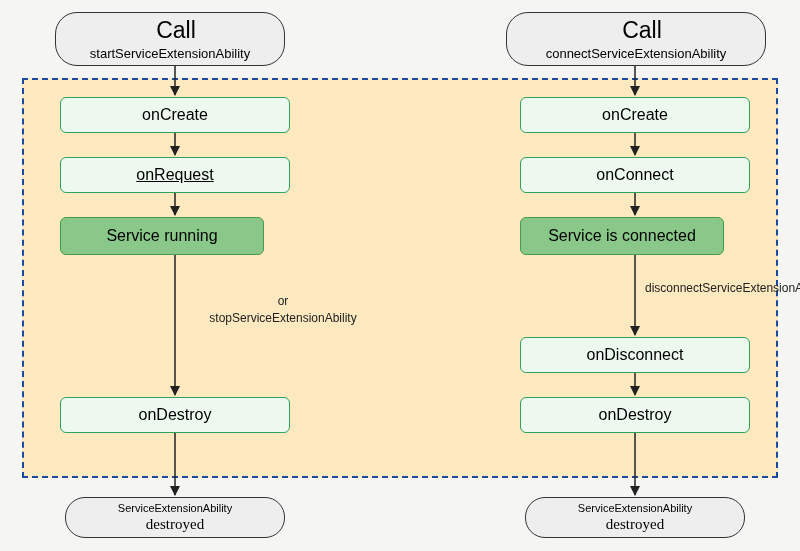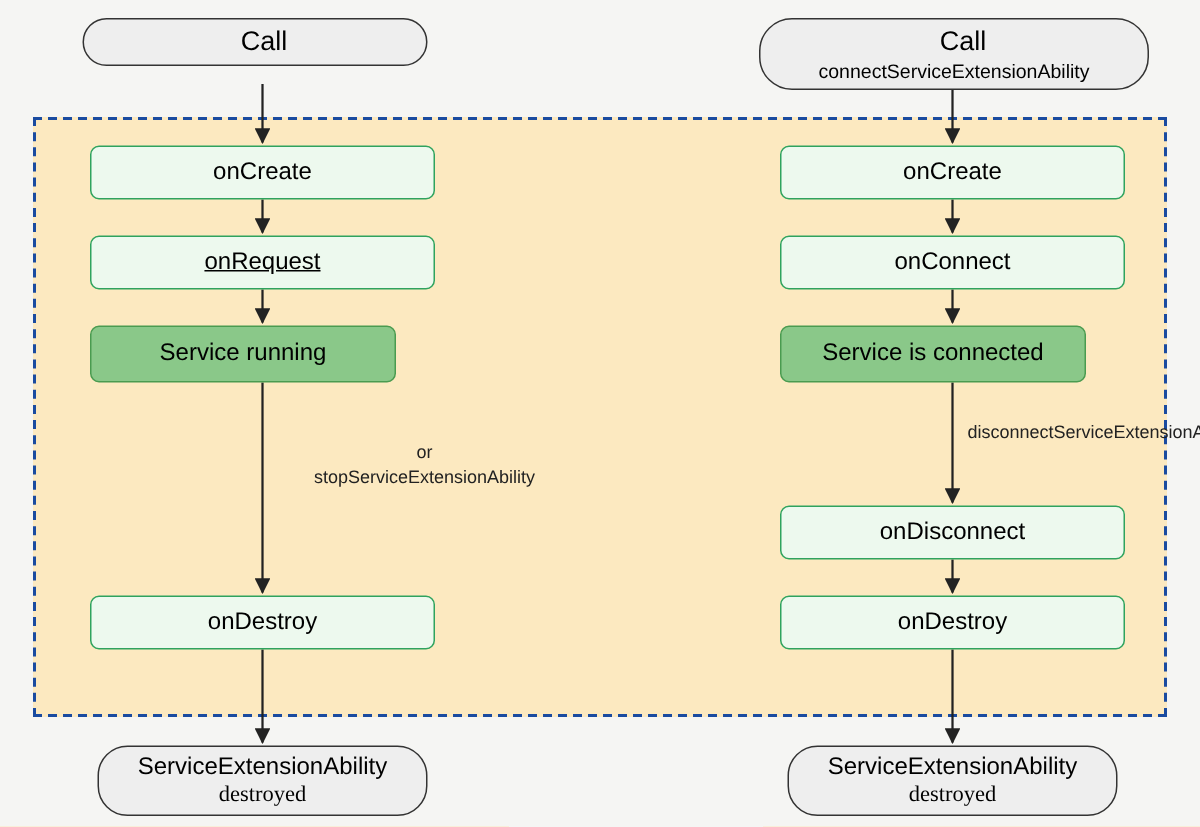--- a/index.html
+++ b/index.html
@@ -31,30 +31,30 @@
     text-align: center;
     line-height: 1.2;
   }
   .pill {
     background: #eeeeee;
     border: 1.5px solid #333;
     border-radius: 22px;
     padding: 4px 14px;
     min-width: 230px;
   }
-  .pill .title { font-size: 18px; font-weight: 400; margin-left: 12px; }
+  .pill .title { font-size: 23px; font-weight: 400; margin-left: 12px; }
   .pill .sub { font-size: 13px; margin-top: 1px; }
   .pill-bottom {
     background: #eeeeee;
     border: 1.5px solid #333;
     border-radius: 20px;
     padding: 4px 18px;
     min-width: 220px;
   }
-  .pill-bottom .sub { font-size: 16px; }
+  .pill-bottom .sub { font-size: 11px; }
   .pill-bottom .title { font-size: 15px; font-weight: 400; font-family: Liberation Serif, serif; }
   .step {
     background: #edf9ee;
     border: 1.5px solid #2fa35e;
     border-radius: 6px;
     width: 230px;
     height: 36px;
     font-size: 16px;
   }
   .state {
@@ -103,20 +103,21 @@
   <line x1="635" y1="56" x2="635" y2="95" stroke="#222" stroke-width="1.5" marker-end="url(#ah)"></line>
   <line x1="635" y1="133" x2="635" y2="155" stroke="#222" stroke-width="1.5" marker-end="url(#ah)"></line>
   <line x1="635" y1="193" x2="635" y2="215" stroke="#222" stroke-width="1.5" marker-end="url(#ah)"></line>
   <line x1="635" y1="255" x2="635" y2="335" stroke="#222" stroke-width="1.5" marker-end="url(#ah)"></line>
   <line x1="635" y1="373" x2="635" y2="395" stroke="#222" stroke-width="1.5" marker-end="url(#ah)"></line>
   <line x1="635" y1="433" x2="635" y2="495" stroke="#222" stroke-width="1.5" marker-end="url(#ah)"></line>
 </svg>
 
 <div class="node pill" style="left:55px; top:12px;">
   <span class="title">Call</span>
+  <span class="sub">startServiceExtensionAbility</span>
 </div>
 
 <div class="node step" style="left:60px; top:97px;">
   <span>onCreate</span>
 </div>
 
 <div class="node step" style="left:60px; top:157px;text-decoration:underline;">
   <span>onRequest</span>
 </div>
 

